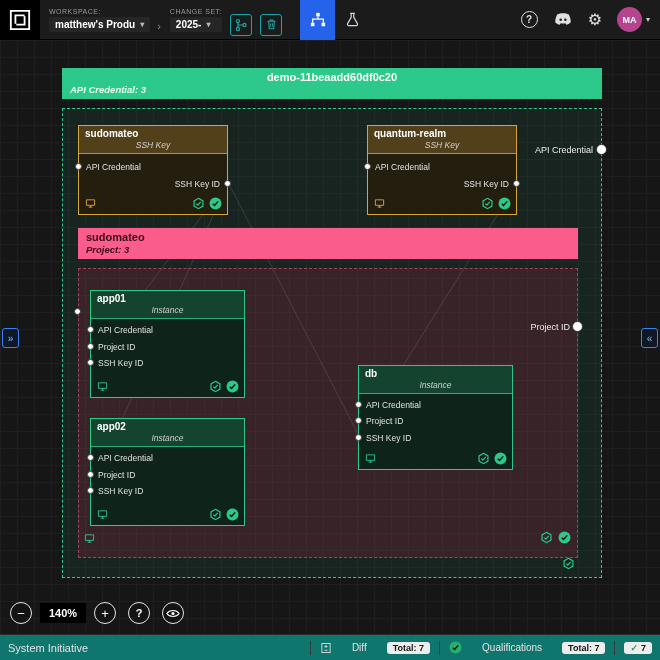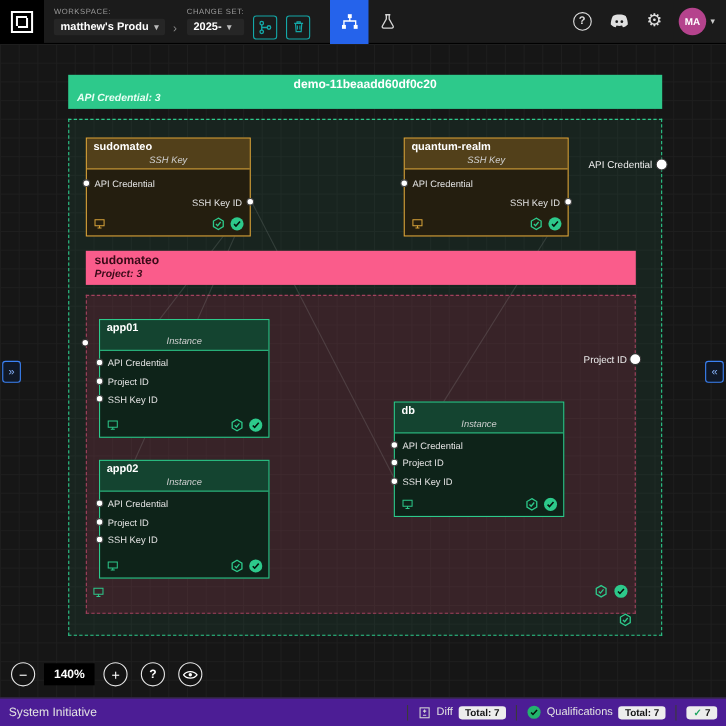--- a/index.html
+++ b/index.html
@@ -98,25 +98,25 @@
 
   .panel-toggle { position: absolute; width: 17px; height: 20px; background: #101826;
                   border: 1px solid #3b82f6; border-radius: 3px; color: #8ab6ff;
                   font-size: 10px; display: flex; align-items: center; justify-content: center;
                   z-index: 9; cursor: pointer; }
   .panel-toggle.left  { left: 2px;  top: 288px; }
   .panel-toggle.right { right: 2px; top: 288px; }
 
   
   .statusbar { position: absolute; left: 0; right: 0; bottom: 0; height: 26px;
-               background: #4c1d95; border-top: 1px solid #2b2b2b; display: flex;
+               background: #0f766e; border-top: 1px solid #2b2b2b; display: flex;
                align-items: center; padding: 0 8px; z-index: 20; }
   .sb-name { font-size: 11px; color: #e2e2e2; }
   .sb-right { margin-left: auto; display: flex; align-items: center; gap: 9px; }
-  .sb-group { display: flex; align-items: center; gap: 5px; color: #e2e2e2; font-size: 10px; }
+  .sb-group { display: flex; align-items: center; gap: 20px; color: #e2e2e2; font-size: 10px; }
   .sb-sep { width: 1px; height: 14px; background: #3a3a3a; }
   .pill { background: #ededed; color: #141414; border-radius: 3px; padding: 1px 6px;
           font-size: 9px; font-weight: bold; display: flex; align-items: center; gap: 3px; }
   .pill .ok { color: #1ca35f; font-weight: bold; }
 </style>
 </head>
 <body>
 
 <svg width="0" height="0" style="position:absolute" aria-hidden="true">
   <symbol id="i-hex-check" viewBox="0 0 24 24">

